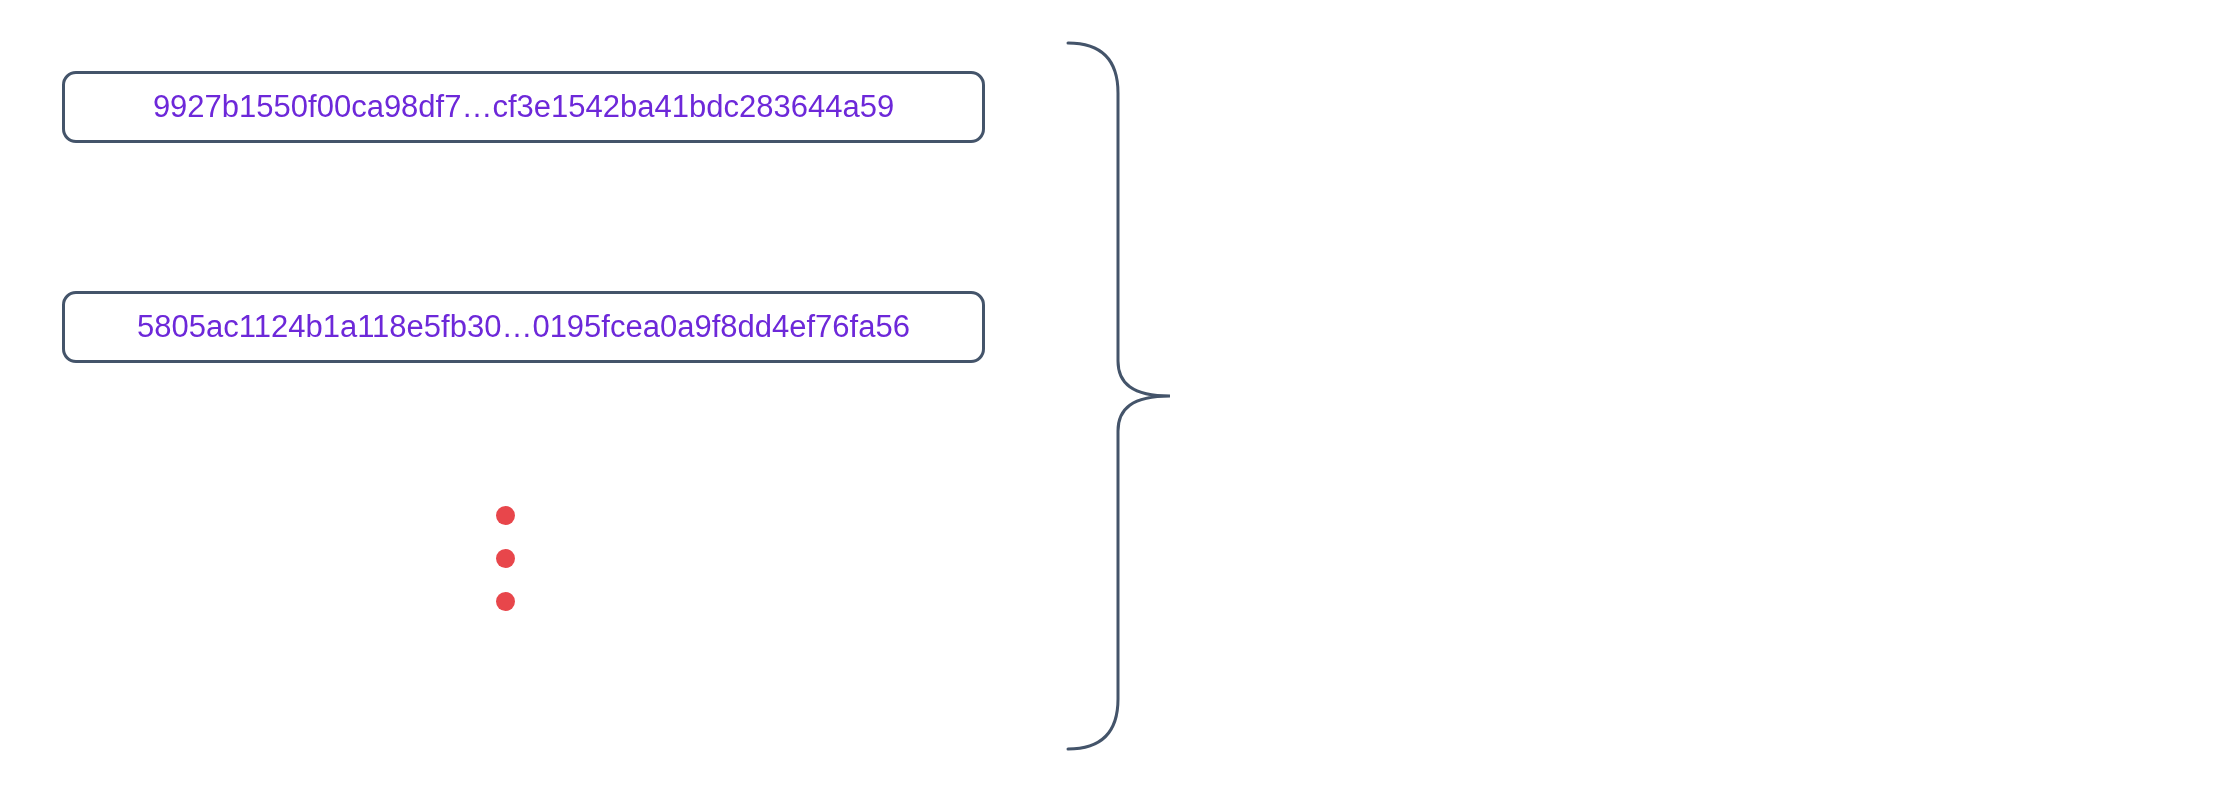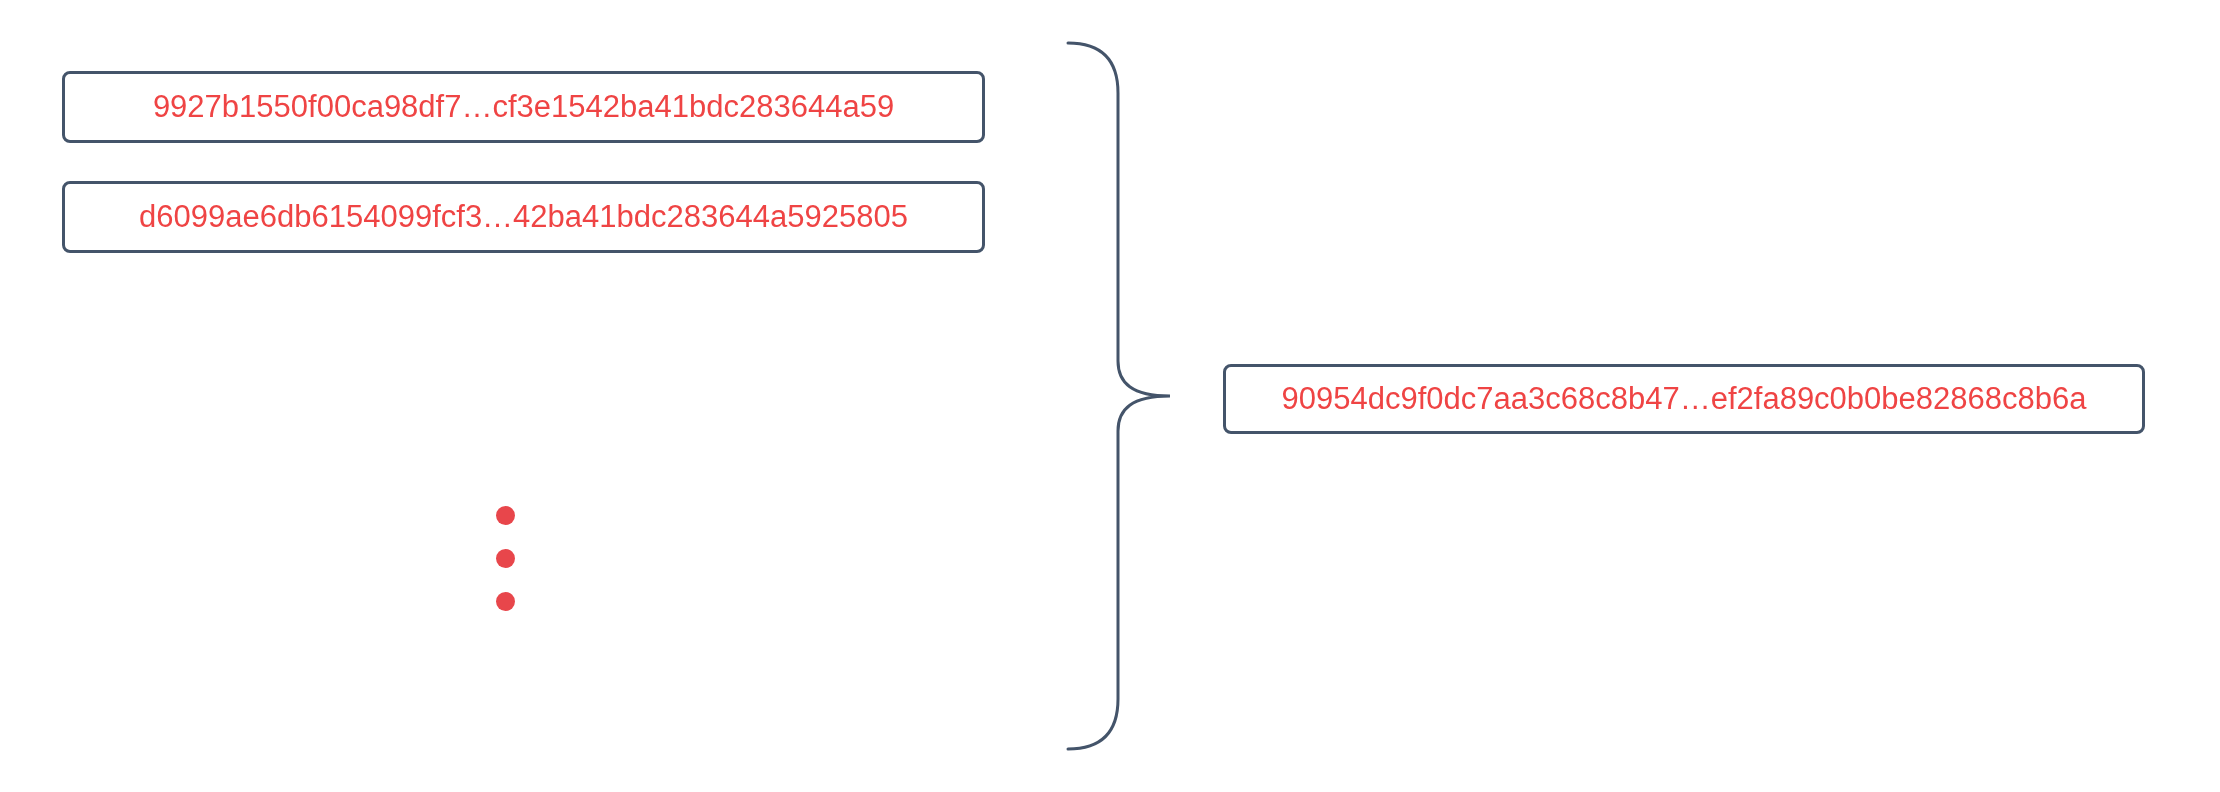--- a/index.html
+++ b/index.html
@@ -15,27 +15,27 @@
     font-family: "Liberation Sans", sans-serif;
     overflow: hidden;
   }
   .hash-box {
     position: absolute;
     left: 62px;
     width: 923px;
     height: 72px;
     box-sizing: border-box;
     border: 3px solid #44546A;
-    border-radius: 8px;
+    border-radius: 14px;
     background: #ffffff;
     display: flex;
     align-items: center;
     justify-content: center;
     font-size: 31px;
-    color: #ef4444;
+    color: #6d28d9;
     white-space: nowrap;
   }
   .hash-box.box-0 { top: 71px; }
   .hash-box.box-1 { top: 181px; }
   .hash-box.box-2 { top: 291px; }
   .hash-box.box-3 { top: 396px; }
   .hash-box.box-4 { top: 643px; }
   .hash-box.output {
     left: 1223px;
     top: 364px;
@@ -63,38 +63,35 @@
 </style>
 </head>
 <body>
 
 <div class="canvas">
 
   <div class="hash-box box-0">
     <span>9927b1550f00ca98df7…cf3e1542ba41bdc283644a59</span>
   </div>
 
-  <div class="hash-box box-1">
-    <span>d6099ae6db6154099fcf3…42ba41bdc283644a5925805</span>
+
+  <div class="hash-box box-2">
+    <span>5805ac1124b1a118e5fb30…0195fcea0a9f8dd4ef76fa56</span>
   </div>
-
 
 
   <div class="dot d0"></div>
   <div class="dot d1"></div>
   <div class="dot d2"></div>
 
 
   <svg class="brace-svg" viewBox="0 0 130 726" xmlns="http://www.w3.org/2000/svg">
     <path d="M 12 10
              C 45 10, 62 26, 62 60
              L 62 328
              C 62 350, 76 363, 114 363
              C 76 363, 62 376, 62 398
              L 62 666
              C 62 700, 45 716, 12 716" fill="none" stroke="#44546A" stroke-width="3" stroke-linecap="round"></path>
   </svg>
 
-  <div class="hash-box output">
-    <span>90954dc9f0dc7aa3c68c8b47…ef2fa89c0b0be82868c8b6a</span>
-  </div>
 
 </div>
 
 </body></html>

